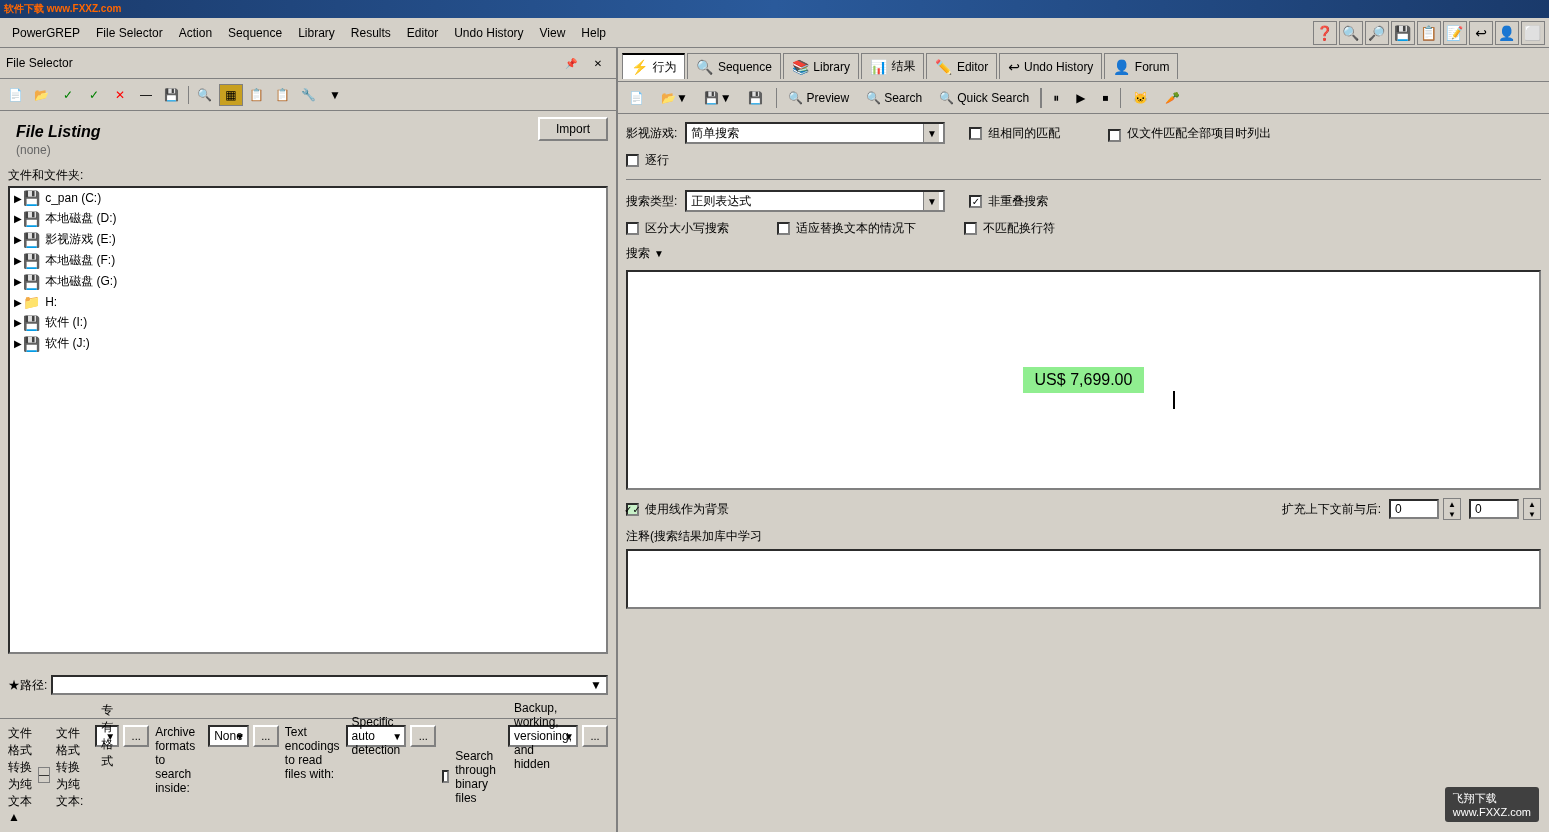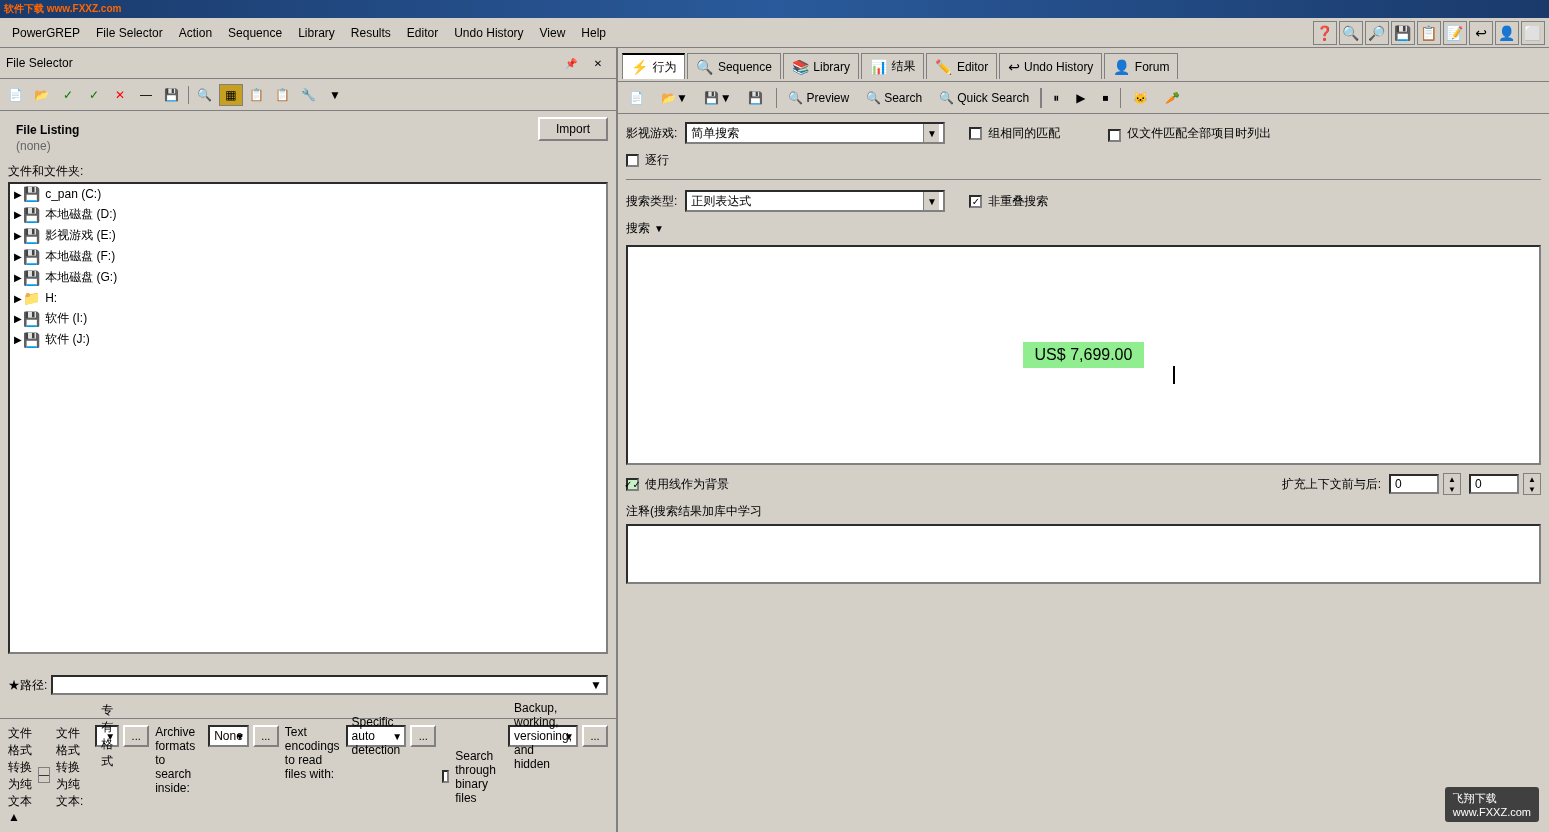--- a/index.html
+++ b/index.html
@@ -91,22 +91,23 @@
       border: 1px solid transparent;
       display: flex; align-items: center; justify-content: center;
       cursor: pointer;
       font-size: 12px;
     }
     .tb-separator { width: 1px; height: 18px; background: #808080; margin: 0 2px; }
 
     
     .file-listing-header {
       padding: 6px 8px 2px 8px;
-      font-size: 12px;
+      font-size: 16px;
       font-weight: bold;
+      font-style: italic;
     }
     .file-listing-sub {
       padding: 0 8px 6px 8px;
       font-size: 12px;
       color: #666;
     }
     .import-btn {
       background: #d4d0c8;
       border: 2px solid;
       border-color: #ffffff #808080 #808080 #ffffff;
@@ -673,20 +674,34 @@
           <div class="combo-box" style="min-width:260px;">
             <span class="combo-text">正则表达式</span>
             <div class="combo-btn">▼</div>
           </div>
           <div class="checkbox-row" style="margin-left:16px;">
             <div class="cb checked"></div>
             <span>非重叠搜索</span>
           </div>
         </div>
 
+        <div class="form-row">
+          <div class="checkbox-row">
+            <div class="cb"></div>
+            <span>区分大小写搜索</span>
+          </div>
+          <div class="checkbox-row" style="margin-left:40px;">
+            <div class="cb"></div>
+            <span>适应替换文本的情况下</span>
+          </div>
+          <div class="checkbox-row" style="margin-left:40px;">
+            <div class="cb"></div>
+            <span>不匹配换行符</span>
+          </div>
+        </div>
 
         <div class="search-label-row">
           <span class="search-label">搜索</span>
           <span class="search-dropdown-arrow">▼</span>
         </div>
 
         <div class="search-text-area" style="min-height:220px;">
           <div class="search-highlight">US$ 7,699.00</div>
           <div class="cursor-bar"></div>
         </div>

